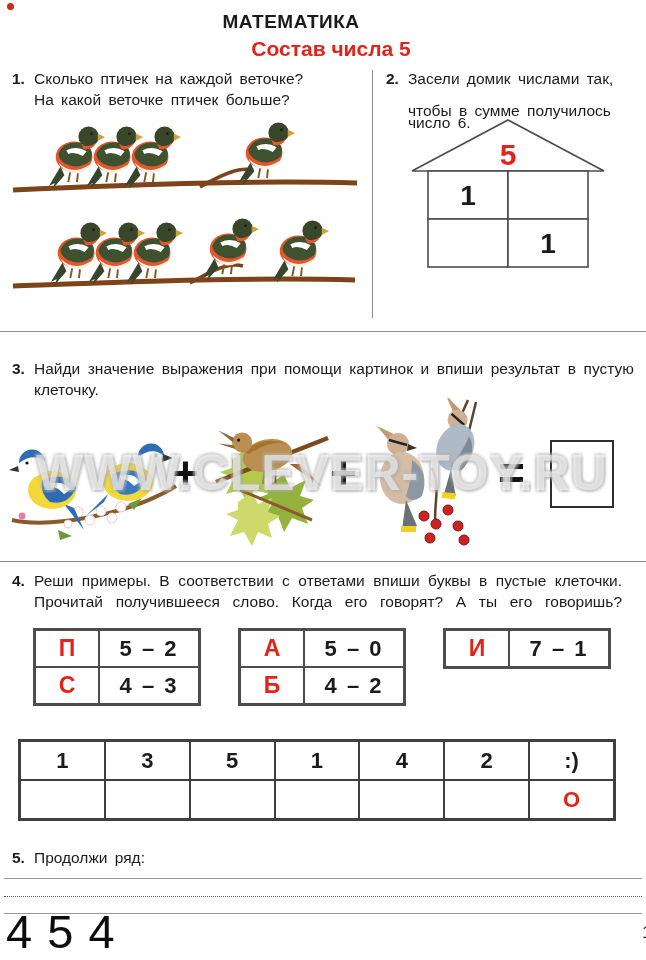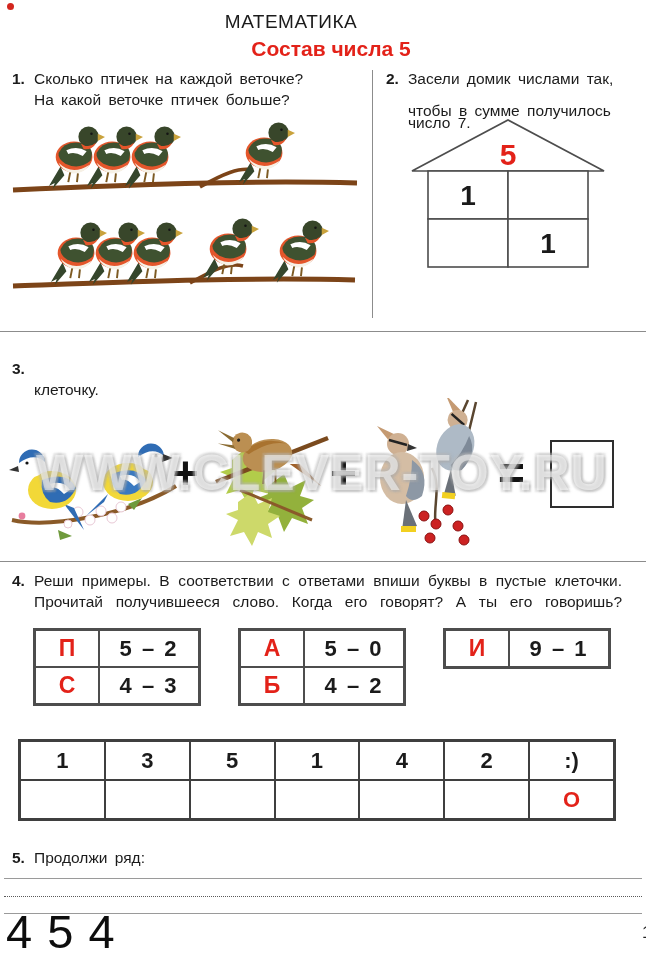--- a/index.html
+++ b/index.html
@@ -1,20 +1,20 @@
 <!DOCTYPE html>
 <html><head>
 <meta charset="utf-8">
 <style>
   html,body { margin:0; padding:0; background:#ffffff; }
   .page { position:relative; width:646px; height:960px; background:#ffffff;
           font-family:"Liberation Sans", sans-serif; color:#1b1b1b; overflow:hidden; }
   .abs { position:absolute; }
 
-  .title   { width:582px; text-align:center; font-size:19px; font-weight:normal; letter-spacing:.5px; }
+  .title   { width:582px; text-align:center; font-size:19px; font-weight:bold; letter-spacing:.5px; }
   .subtitle{ width:646px; text-align:center; font-size:21px; font-weight:bold; color:#e32219;margin-left:8px; }
 
   .tasknum  { font-weight:bold; font-size:15.5px; }
   .taskline { font-size:15.5px; word-spacing:3px; white-space:nowrap; }
   .just     { white-space:normal; text-align:justify; text-align-last:justify; }
 
   .hline { border-top:1.7px solid #8c8c8c; width:646px; }
   .vline { border-left:1.6px solid #8c8c8c; height:248px; }
 
   .op { font-size:46px; font-weight:bold; color:#121212; line-height:1; z-index:2; }
@@ -92,38 +92,39 @@
     <use href="#bf" x="120" y="104" width="58" height="70"></use>
     <use href="#bf" x="196" y="100" width="58" height="70"></use>
     <use href="#bf" x="266" y="102" width="58" height="70"></use>
   </svg>
 
   <div class="abs vline" style="left:372px; top:70px;"></div>
 
   <span class="abs tasknum" style="left:386px; top:70px;">2.</span>
   <div class="abs taskline" style="left:408px; top:70px;">Засели домик числами так,</div>
   <div class="abs taskline" style="left:408px; top:102px;">чтобы в сумме получилось</div>
-  <div class="abs taskline" style="left:408px; top:114px;">число 7.</div>
+  <div class="abs taskline" style="left:408px; top:114px;">число 6.</div>
 
   <svg class="abs" style="left:408px; top:115px;" width="200" height="158" viewBox="0 0 200 158">
     <path d="M4 56 L100 5 L196 56 Z" fill="none" stroke="#4d4d4d" stroke-width="1.7"></path>
     <text x="100" y="50" text-anchor="middle" class="house-roofnum">5</text>
     <rect x="20" y="56" width="80" height="48" fill="#ffffff" stroke="#4d4d4d" stroke-width="1.6"></rect>
     <rect x="100" y="56" width="80" height="48" fill="#ffffff" stroke="#4d4d4d" stroke-width="1.6"></rect>
     <rect x="20" y="104" width="80" height="48" fill="#ffffff" stroke="#4d4d4d" stroke-width="1.6"></rect>
     <rect x="100" y="104" width="80" height="48" fill="#ffffff" stroke="#4d4d4d" stroke-width="1.6"></rect>
     <text x="60" y="90" text-anchor="middle" class="house-num">1</text>
     <text x="140" y="90" text-anchor="middle" class="house-num"></text>
     <text x="60" y="138" text-anchor="middle" class="house-num"></text>
     <text x="140" y="138" text-anchor="middle" class="house-num">1</text>
   </svg>
 
   <div class="abs hline" style="left:0; top:331px;"></div>
 
   <span class="abs tasknum" style="left:12px; top:360px;">3.</span>
+  <div class="abs taskline just" style="left:34px; top:360px; width:600px;">Найди значение выражения при помощи картинок и впиши результат в пустую</div>
   <div class="abs taskline" style="left:34px; top:381px;">клеточку.</div>
 
   <svg class="abs" style="left:8px; top:412px;" width="172" height="140" viewBox="0 0 172 140">
     <path d="M4 108 C40 116 120 104 168 74" stroke="#8a5a28" stroke-width="4" fill="none"></path>
     <g>
       <circle cx="70" cy="100" r="5" fill="#ffffff" stroke="#e9c9d6" stroke-width="1"></circle>
       <circle cx="82" cy="108" r="5" fill="#ffffff" stroke="#e9c9d6" stroke-width="1"></circle>
       <circle cx="93" cy="99" r="5" fill="#ffffff" stroke="#e9c9d6" stroke-width="1"></circle>
       <circle cx="104" cy="106" r="5" fill="#ffffff" stroke="#e9c9d6" stroke-width="1"></circle>
       <circle cx="113" cy="95" r="5" fill="#ffffff" stroke="#e9c9d6" stroke-width="1"></circle>
@@ -230,21 +231,21 @@
 
   <div class="abs ltable" style="left:238px; top:628px;">
     <div class="cell ltr">А</div>
     <div class="cell expr">5 – 0</div>
     <div class="cell ltr">Б</div>
     <div class="cell expr">4 – 2</div>
   </div>
 
   <div class="abs ltable" style="left:443px; top:628px;">
     <div class="cell ltr">И</div>
-    <div class="cell expr">9 – 1</div>
+    <div class="cell expr">7 – 1</div>
   </div>
 
   <div class="abs atable" style="left:18px; top:739px;">
     <div class="cell">1</div>
     <div class="cell">3</div>
     <div class="cell">5</div>
     <div class="cell">1</div>
     <div class="cell">4</div>
     <div class="cell">2</div>
     <div class="cell">:)</div>

